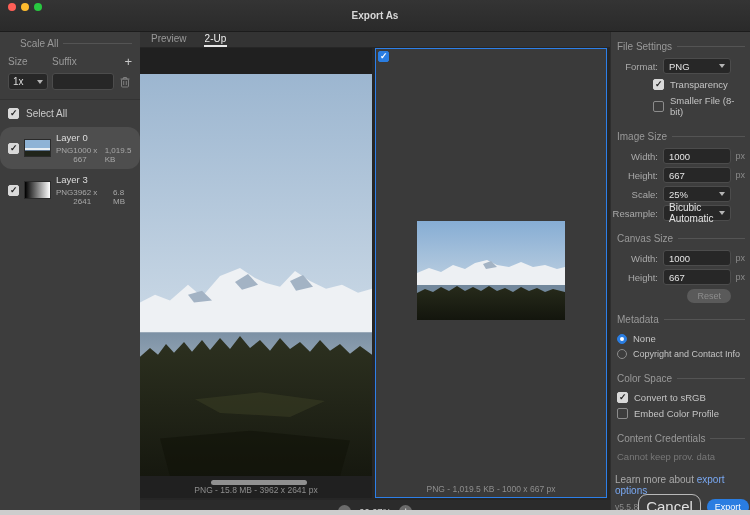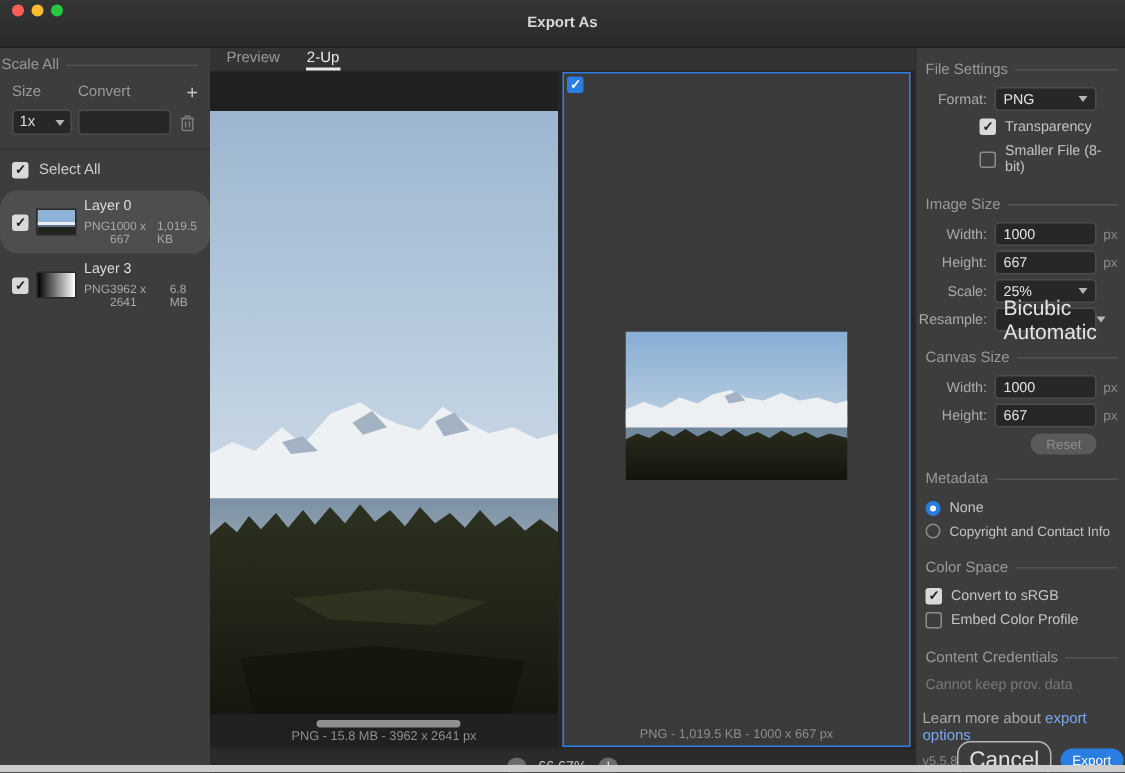--- a/index.html
+++ b/index.html
@@ -18,21 +18,21 @@
   .lights { position:absolute; left:8px; top:3px; display:flex; gap:5px; }
   .light { width:8px; height:8px; border-radius:50%; }
   .title { color:#d8d8d8; font-size:10px; font-weight:bold; }
 
   .body { display:flex; height:491px; }
 
   
   .sb-left { width:140px; background:#3d3d3d; color:#ccc; flex:none; }
   .sec-head { display:flex; align-items:center; gap:5px; color:#999; font-size:10px; }
   .sec-head .rule { flex:1; height:1px; background:#545454; }
-  .sa-head { padding:6px 8px 0 1px; }
+  .sa-head { padding:6px 8px 0 20px; }
   .sa-labels { display:flex; align-items:center; padding:7px 8px 0 8px; color:#999; font-size:10px; }
   .sa-labels .size-l { width:44px; }
   .sa-labels .suffix-l { flex:1; }
   .sa-labels .add { color:#c9c9c9; font-size:13px; line-height:10px; cursor:default; }
   .sa-row { display:flex; align-items:center; gap:4px; padding:6px 8px 0 8px; }
   .mini-dd {
     width:40px; height:17px; background:#272727; border:1px solid #4c4c4c; border-radius:3px;
     color:#ddd; font-size:10px; display:flex; align-items:center; justify-content:space-between; padding:0 4px;
   }
   .suffix-in { flex:1; height:17px; background:#272727; border:1px solid #4c4c4c; border-radius:3px; }
@@ -120,21 +120,21 @@
 
   <div class="body">
 
     <aside class="sb-left">
       <div class="sec-head sa-head">
         <span>Scale All</span>
         <span class="rule"></span>
       </div>
       <div class="sa-labels">
         <span class="size-l">Size</span>
-        <span class="suffix-l">Convert</span>
+        <span class="suffix-l">Suffix</span>
         <span class="add">+</span>
       </div>
       <div class="sa-row">
         <div class="mini-dd">
           <span>1x</span>
           <span class="chev"></span>
         </div>
         <div class="suffix-in"></div>
         <span class="trash">
           <svg width="10" height="12" viewBox="0 0 10 12">
@@ -299,21 +299,21 @@
         <span class="f-label">Scale:</span>
         <div class="f-box dd">
           <span>25%</span>
           <span class="chev"></span>
         </div>
         <span class="f-unit"></span>
       </div>
       <div class="field-row">
         <span class="f-label">Resample:</span>
         <div class="f-box dd">
-          <span style="font-size:14px">Bicubic Automatic</span>
+          <span style="font-size:10px">Bicubic Automatic</span>
           <span class="chev"></span>
         </div>
         <span class="f-unit"></span>
       </div>
 
       <div class="rs-sec-head">
         <span>Canvas Size</span>
         <span class="rule"></span>
       </div>
       <div class="field-row">

